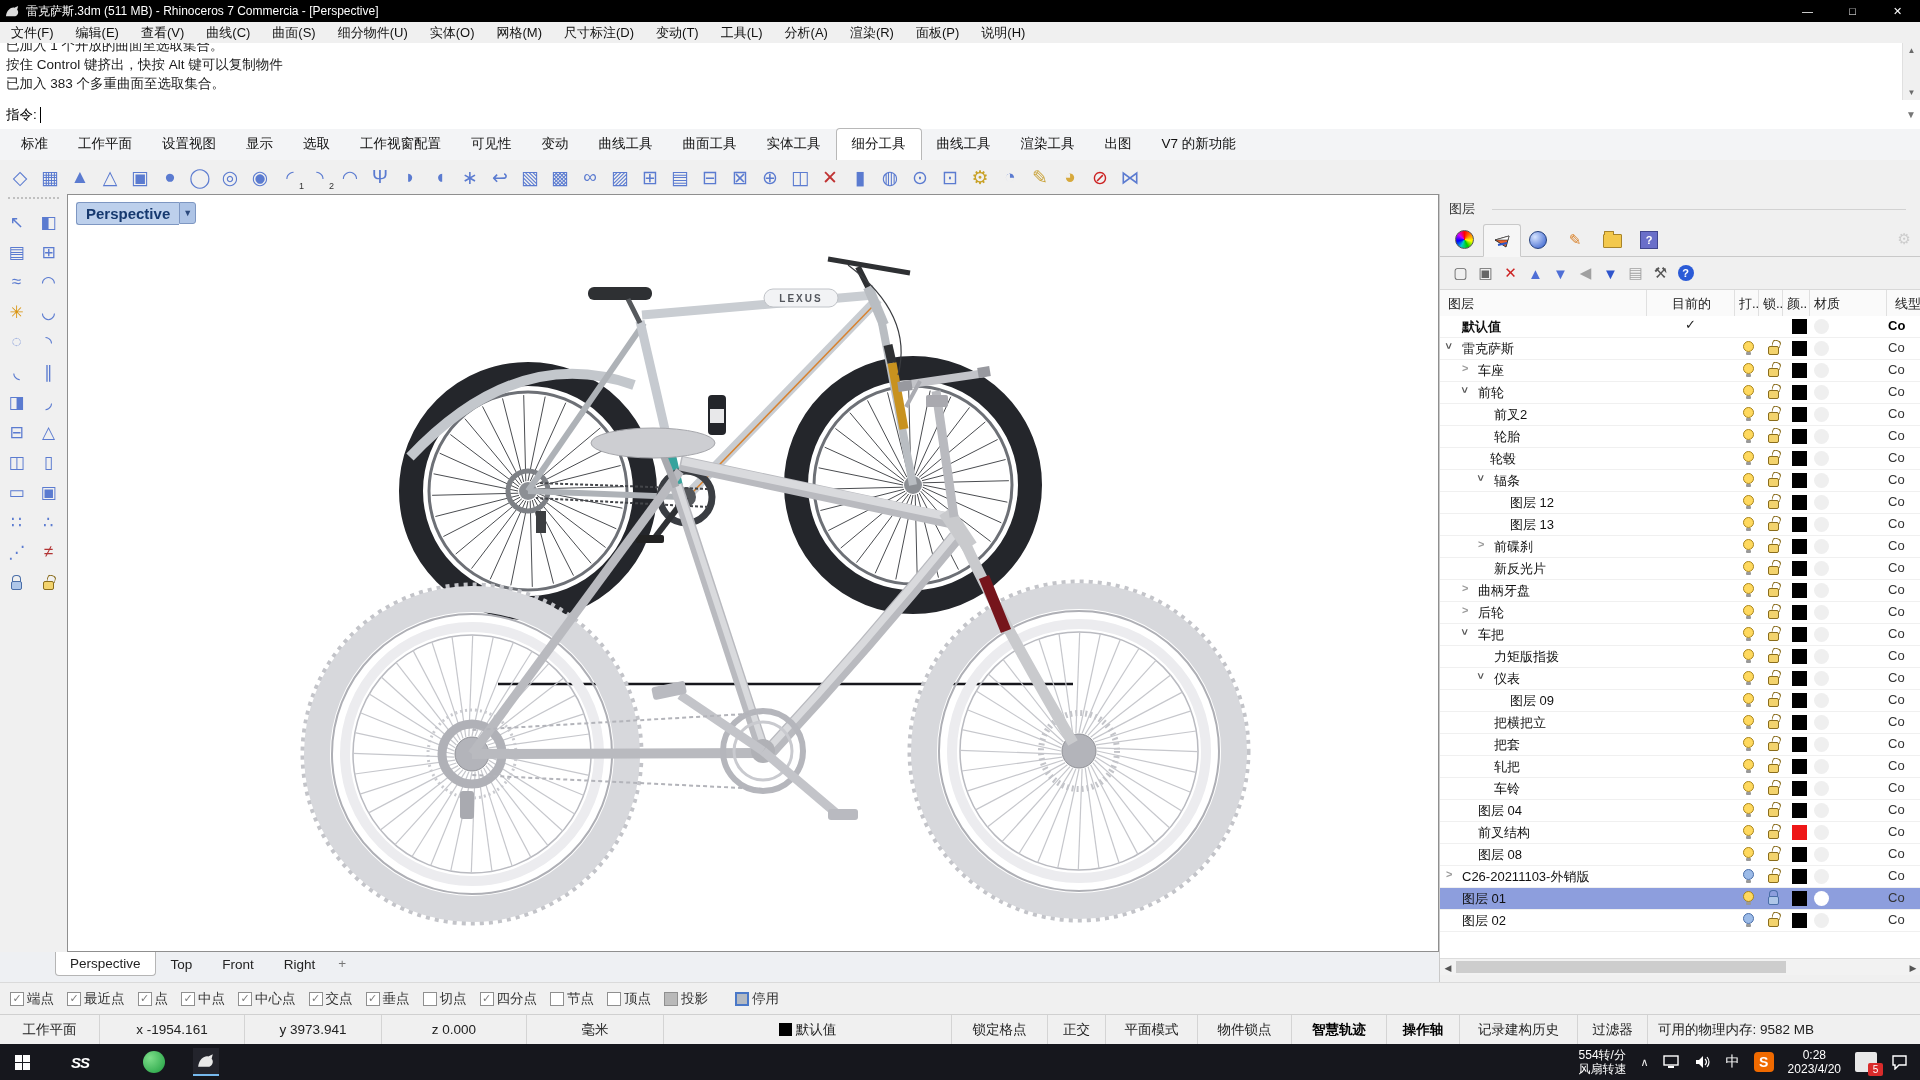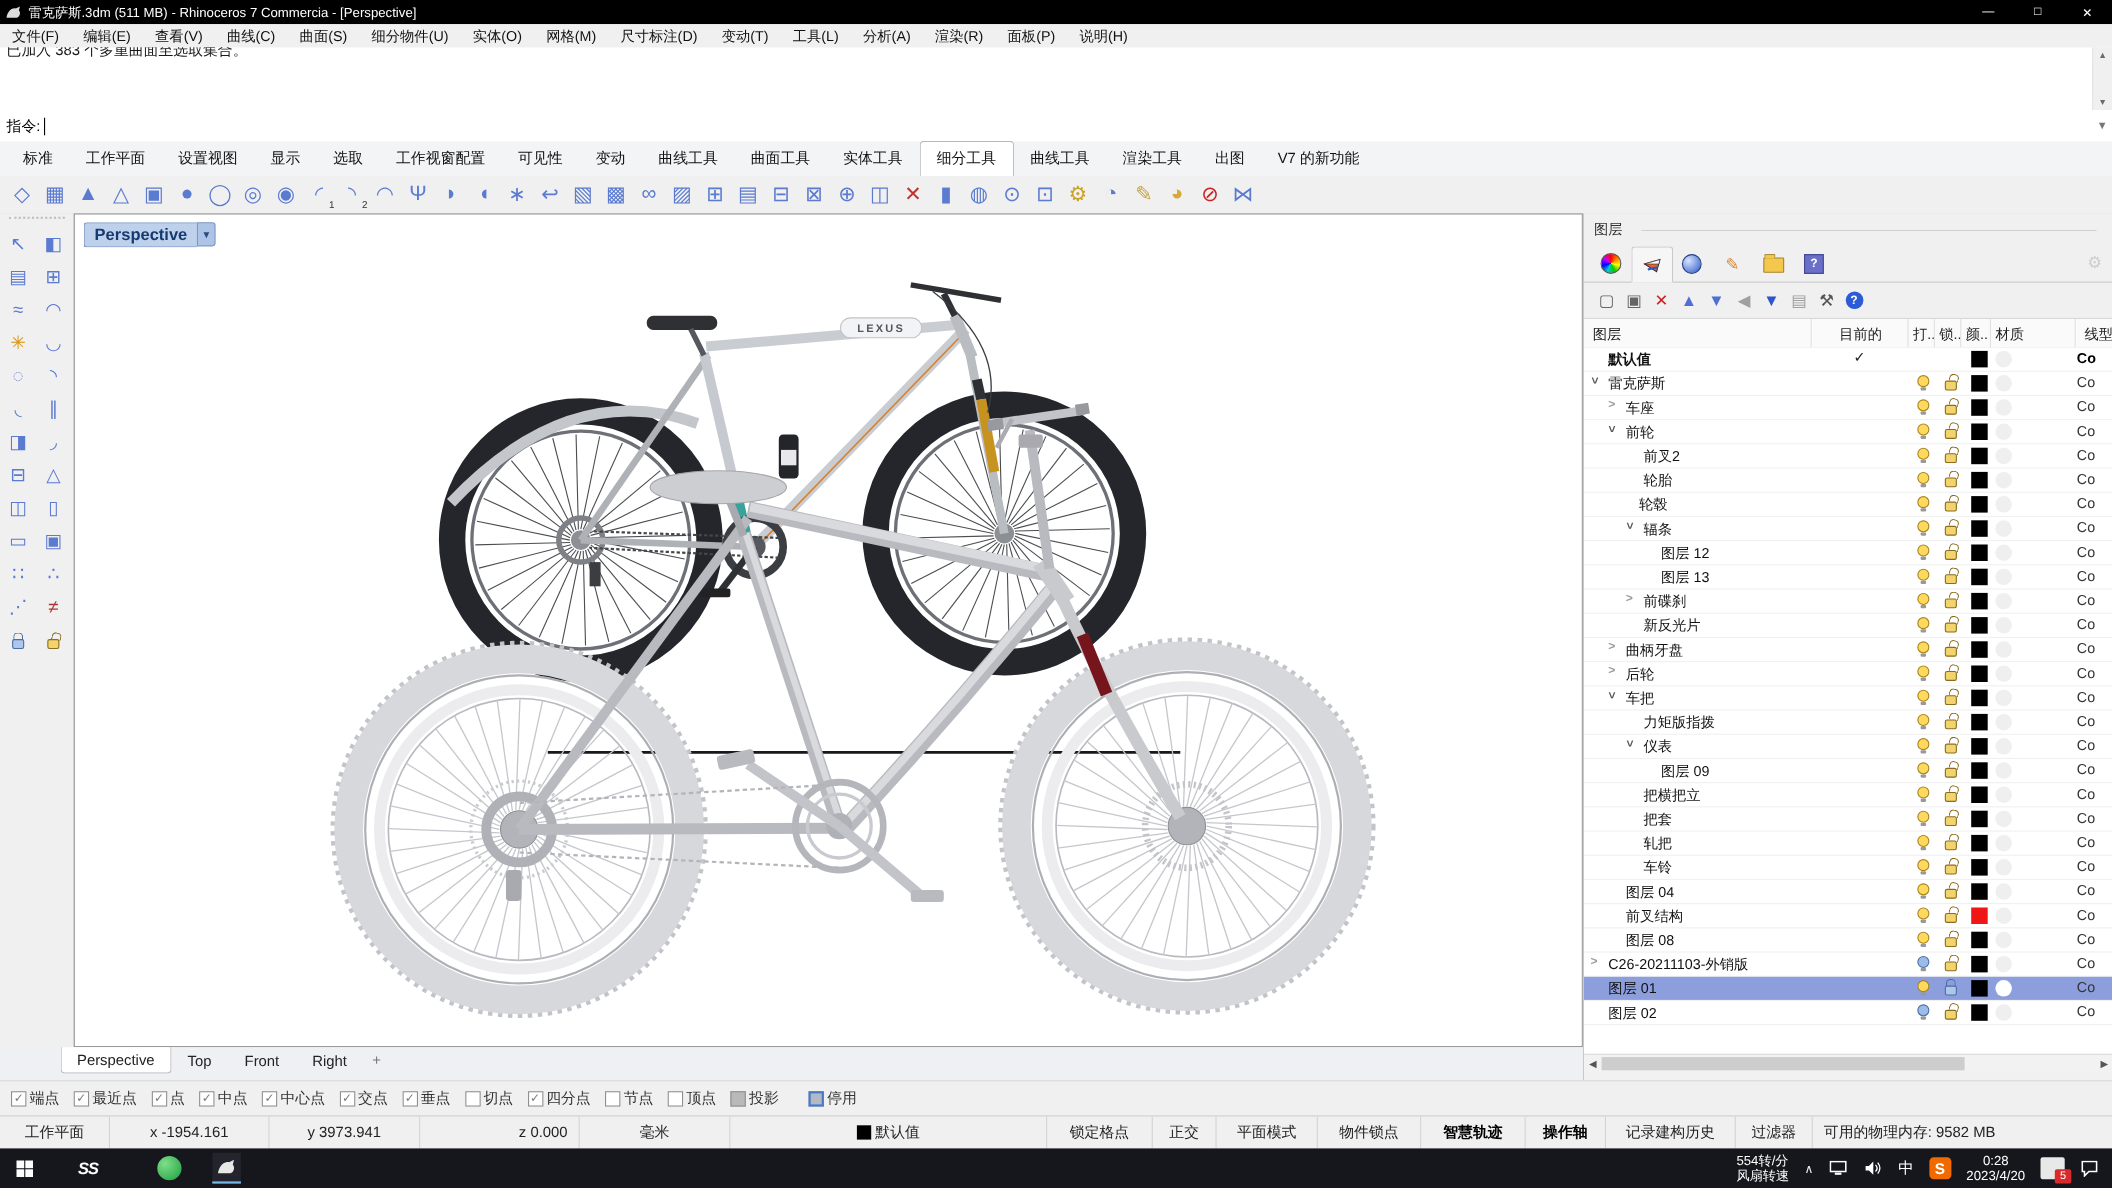--- a/index.html
+++ b/index.html
@@ -171,20 +171,22 @@
     <div class="menu-item">尺寸标注(D)</div>
     <div class="menu-item">变动(T)</div>
     <div class="menu-item">工具(L)</div>
     <div class="menu-item">分析(A)</div>
     <div class="menu-item">渲染(R)</div>
     <div class="menu-item">面板(P)</div>
     <div class="menu-item">说明(H)</div>
   </div>
 
 <div id="cmdhistory">
+  <div class="cmd-line">已加入 1 个开放的曲面至选取集合。</div>
+    <div class="cmd-line">按住 Control 键挤出，快按 Alt 键可以复制物件</div>
     <div class="cmd-line">已加入 383 个多重曲面至选取集合。</div>
     <div class="vscroll" style="height:57px;">
     <div class="sarrow" style="top:0;">▲</div>
     <div class="sarrow" style="bottom:0;">▼</div>
   </div>
 </div>
 <div id="cmdprompt">
   <span style="padding-left:6px;">指令:</span>
   <span class="caret"></span>
   <span class="expander">▼</span>
@@ -1194,21 +1196,21 @@
 <div id="statusbar">
     <div class="sseg" style="width: 100px;">
       <span>工作平面</span>
     </div>
     <div class="sseg" style="width: 145px;">
       <span>x -1954.161</span>
     </div>
     <div class="sseg" style="width: 137px;">
       <span>y 3973.941</span>
     </div>
-    <div class="sseg" style="width: 145px; justify-content: flex-end;">
+    <div class="sseg" style="width: 145px;">
       <span>z 0.000</span>
     </div>
     <div class="sseg" style="width: 137px;">
       <span>毫米</span>
     </div>
     <div class="sseg" style="width: 288px;">
       <span class="sw" style="background: rgb(0, 0, 0);"></span>
       <span>默认值</span>
     </div>
     <div class="sseg" style="width: 96px;">

